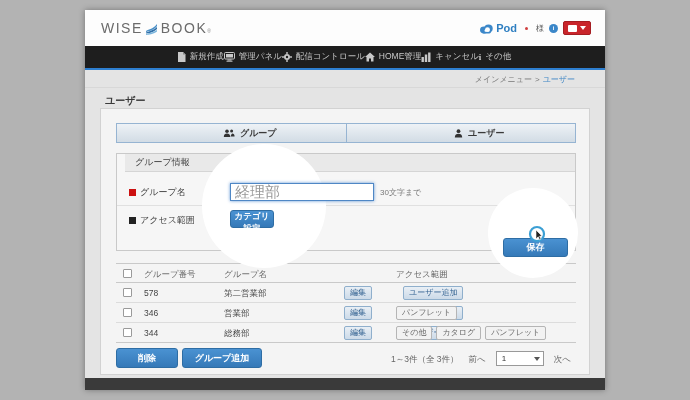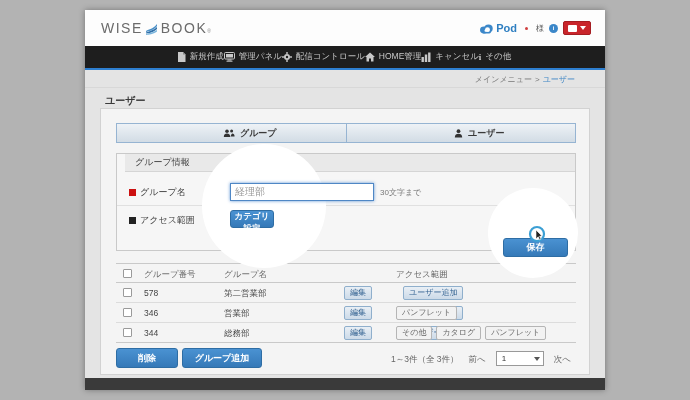--- a/index.html
+++ b/index.html
@@ -49,21 +49,21 @@
 
   
   .fieldset { position:absolute; left:15px; top:44px; width:460px; height:98px; border:1px solid #c9c9c9; background:#f6f6f6;padding-left:8px; }
   .fieldset-header { height:18px; background:#e9e9e9; border-bottom:1px solid #d5d5d5; display:flex; align-items:center; padding-left:10px; font-size:9px; color:#444; }
   .f-row1 { position:absolute; left:0; top:24px; width:100%; height:28px; border-bottom:1px solid #e0e0e0; }
   .f-row2 { position:absolute; left:0; top:52px; width:100%; height:28px; }
   .bullet { display:inline-block; width:7px; height:7px; margin-right:4px; vertical-align:-1px; }
   .bullet.req { background:#cc1111; }
   .bullet.opt { background:#222; }
   .f-label { position:absolute; left:12px; top:8px; font-size:9px; color:#444; }
-  .group-name-input { position:absolute; left:113px; top:5px; width:144px; height:18px; border:1px solid #4f87c5; box-shadow:0 0 3px rgba(80,140,210,.9); background:#fff; font-size:10px; color:#999; padding:0 4px; font-family:inherit; }
+  .group-name-input { position:absolute; left:113px; top:5px; width:144px; height:18px; border:1px solid #4f87c5; box-shadow:0 0 3px rgba(80,140,210,.9); background:#fff; font-size:15px; color:#999; padding:0 4px; font-family:inherit; }
   .f-hint { position:absolute; left:263px; top:9px; font-size:8px; color:#777; }
   .btn-blue { background:linear-gradient(#4a92d2,#3579b8); border:1px solid #2e6da4; border-radius:3px; color:#fff; font-weight:bold; cursor:pointer; font-family:inherit; }
   .category-btn { position:absolute; left:113px; top:4px; width:44px; height:18px; font-size:8.5px; }
   .form-actions { position:absolute; right:7px; top:84px; display:flex; gap:6px; }
   .form-actions .btn-blue { width:65px; height:19px; font-size:9px; }
 
   
   .cursor-indicator { position:absolute; left:427px; top:116px; z-index:7; }
 
   

